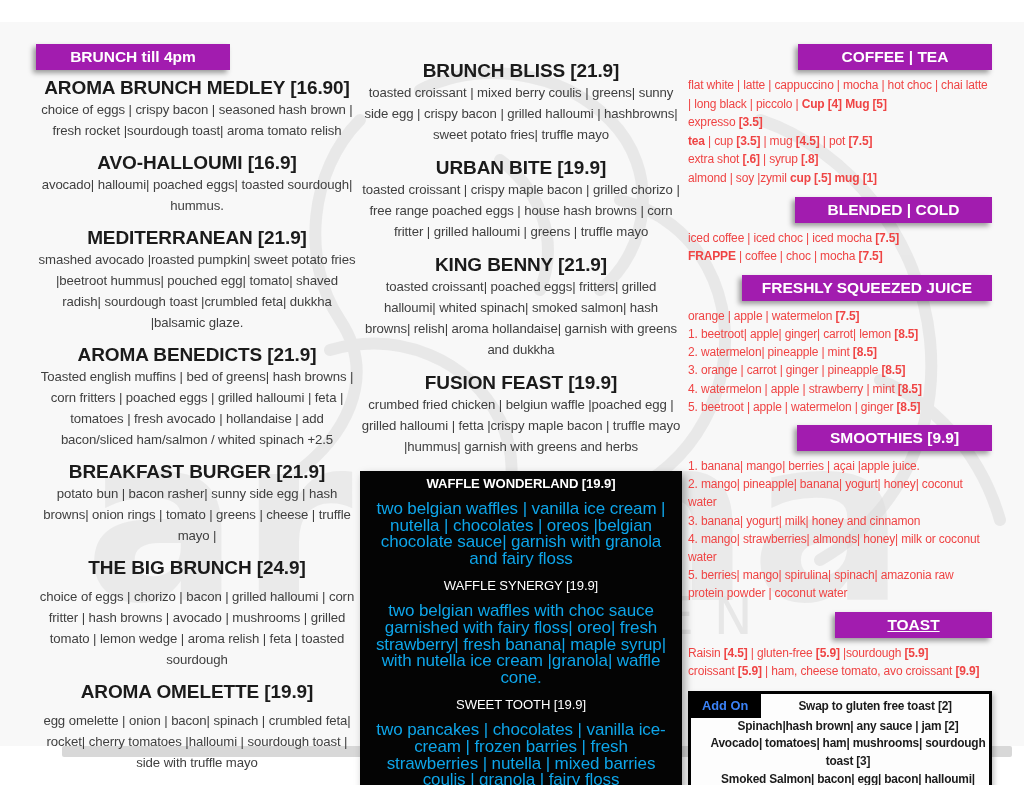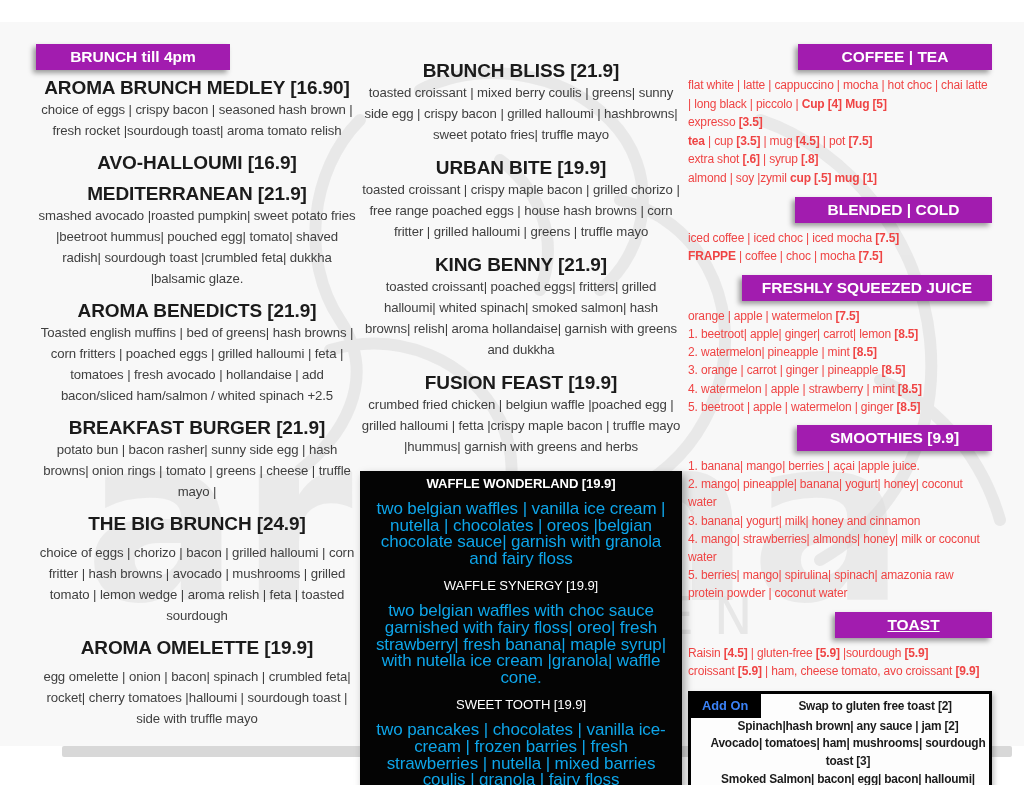--- a/index.html
+++ b/index.html
@@ -78,20 +78,21 @@
 
 <div class="col col-left">
   <div class="head-box left-head">BRUNCH till 4pm</div>
 
   <div class="menu-item">
     <div class="item-name">AROMA BRUNCH MEDLEY [16.90]</div>
     <div class="item-desc">choice of eggs | crispy bacon | seasoned hash brown | fresh rocket |sourdough toast| aroma tomato relish</div>
   </div>
   <div class="menu-item">
     <div class="item-name">AVO-HALLOUMI [16.9]</div>
+    <div class="item-desc">avocado| halloumi| poached eggs| toasted sourdough| hummus.</div>
   </div>
   <div class="menu-item">
     <div class="item-name">MEDITERRANEAN [21.9]</div>
     <div class="item-desc">smashed avocado |roasted pumpkin| sweet potato fries |beetroot hummus| pouched egg| tomato| shaved radish| sourdough toast |crumbled feta| dukkha |balsamic glaze.</div>
   </div>
   <div class="menu-item">
     <div class="item-name">AROMA BENEDICTS [21.9]</div>
     <div class="item-desc">Toasted english muffins | bed of greens| hash browns | corn fritters | poached eggs | grilled halloumi | feta | tomatoes | fresh avocado | hollandaise | add bacon/sliced ham/salmon / whited spinach +2.5</div>
   </div>
   <div class="menu-item">

